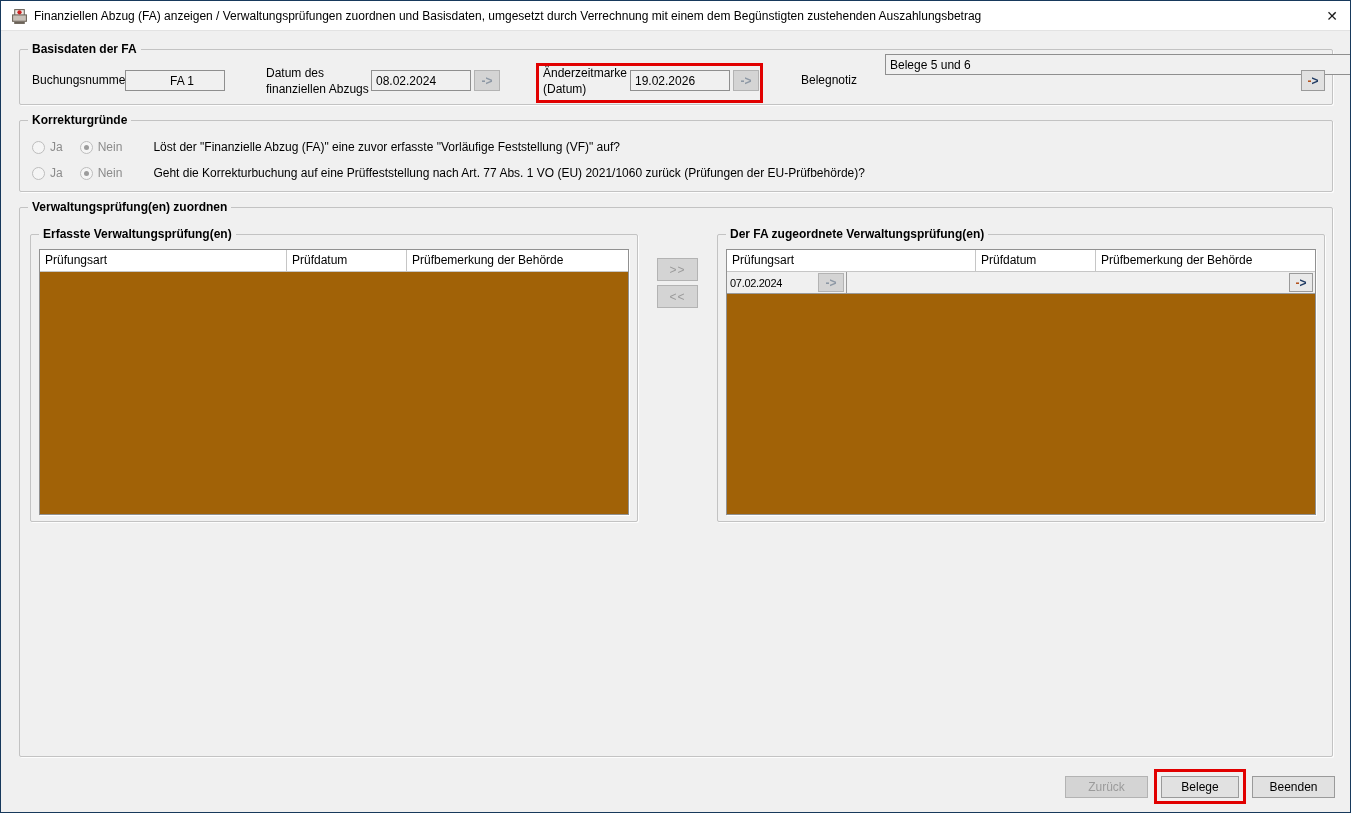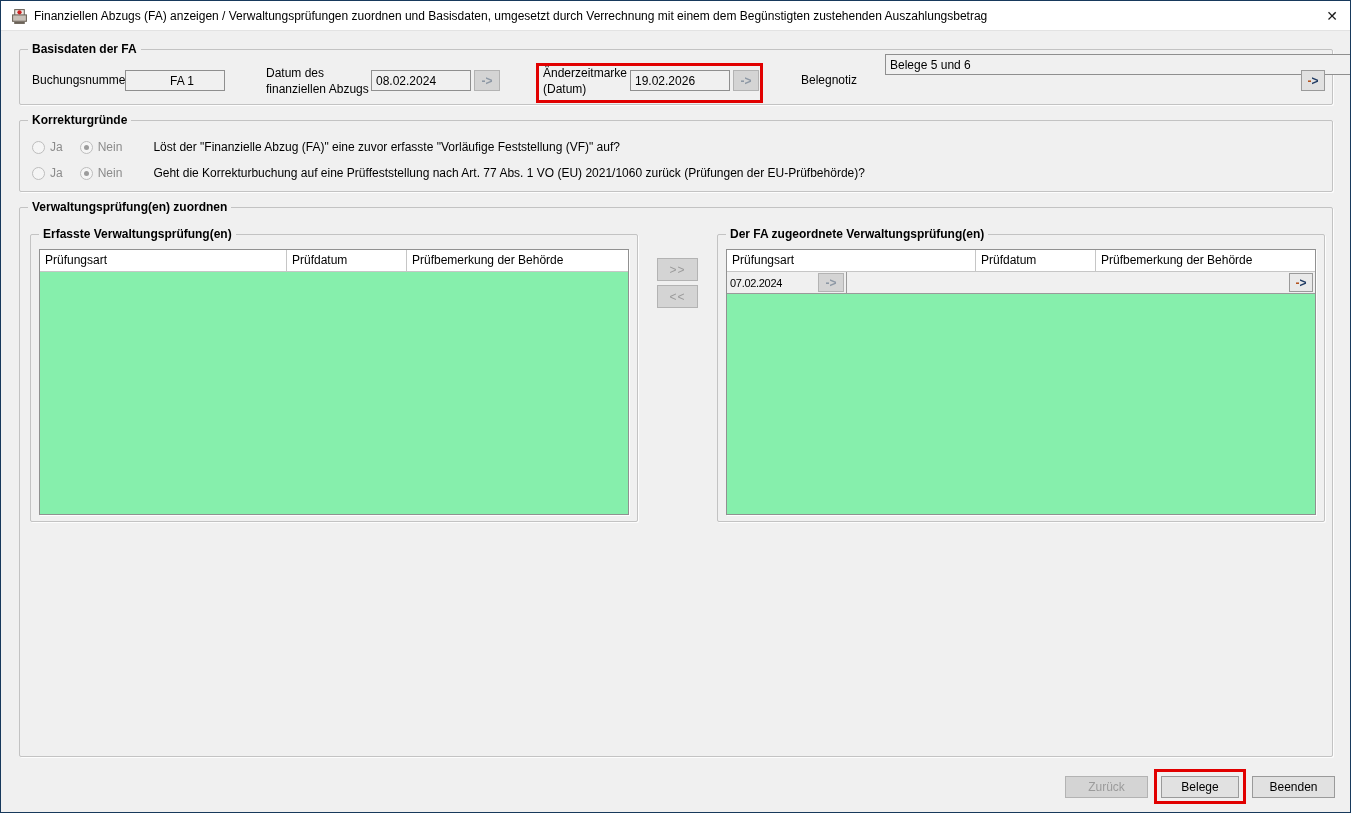--- a/index.html
+++ b/index.html
@@ -63,21 +63,21 @@
     border:1px solid #bdbdbd; display:inline-flex; align-items:center; justify-content:center;
   }
   .radio.checked::after {
     content:""; width:5px; height:5px; border-radius:50%; background:#9c9c9c;
   }
   .radio-label { color:#8b8b8b; margin-left:5px; }
   .q-text { color:#000; white-space:nowrap; }
 
   
   .table {
-    position:absolute; background:#86efac; border:1px solid #919191;
+    position:absolute; background:#a16207; border:1px solid #919191;
     box-shadow: 1px 1px 0 rgba(255,255,255,.9);
     overflow:hidden;
   }
   .thead { display:flex; height:22px; background:#ffffff; border-bottom:1px solid #c6c6c6; }
   .th {
     padding:3px 5px; border-right:1px solid #c6c6c6; white-space:nowrap; overflow:hidden;
     font-size:12px; color:#000;
   }
   .trow { display:flex; height:22px; border-bottom:1px solid #9a9a9a; background:#f0f0f0; }
   .td {
@@ -110,21 +110,21 @@
 
   <div class="titlebar">
     <span class="app-icon">
       <svg width="17" height="17" viewBox="0 0 16 16">
         <rect x="3.5" y="1.5" width="9" height="6" fill="#efeae4" stroke="#6b6258"></rect>
         <rect x="1.5" y="6.5" width="13" height="6" fill="#c8c0b8" stroke="#6b6258"></rect>
         <circle cx="8" cy="4" r="2" fill="#cc2222"></circle>
         <rect x="3" y="13" width="10" height="2" fill="#6b6258"></rect>
       </svg>
     </span>
-    <span class="title-text">Finanziellen Abzugs (FA) anzeigen / Verwaltungsprüfungen zuordnen und Basisdaten, umgesetzt durch Verrechnung mit einem dem Begünstigten zustehenden Auszahlungsbetrag</span>
+    <span class="title-text">Finanziellen Abzug (FA) anzeigen / Verwaltungsprüfungen zuordnen und Basisdaten, umgesetzt durch Verrechnung mit einem dem Begünstigten zustehenden Auszahlungsbetrag</span>
     <span class="close-btn">✕</span>
   </div>
 
   <div class="group" style="left:18px; top:48px; width:1314px; height:56px;">
     <span class="legend">Basisdaten der FA</span>
 
     <span class="lbl" style="left:12px; top:23px;">Buchungsnummer</span>
     <input class="field" style="left: 105px; top: 20px; width: 100px; padding-left: 44px;" readonly="" value="FA 1">
 
     <span class="lbl" style="left:246px; top:16px; width:105px;">Datum des finanziellen Abzugs</span>

